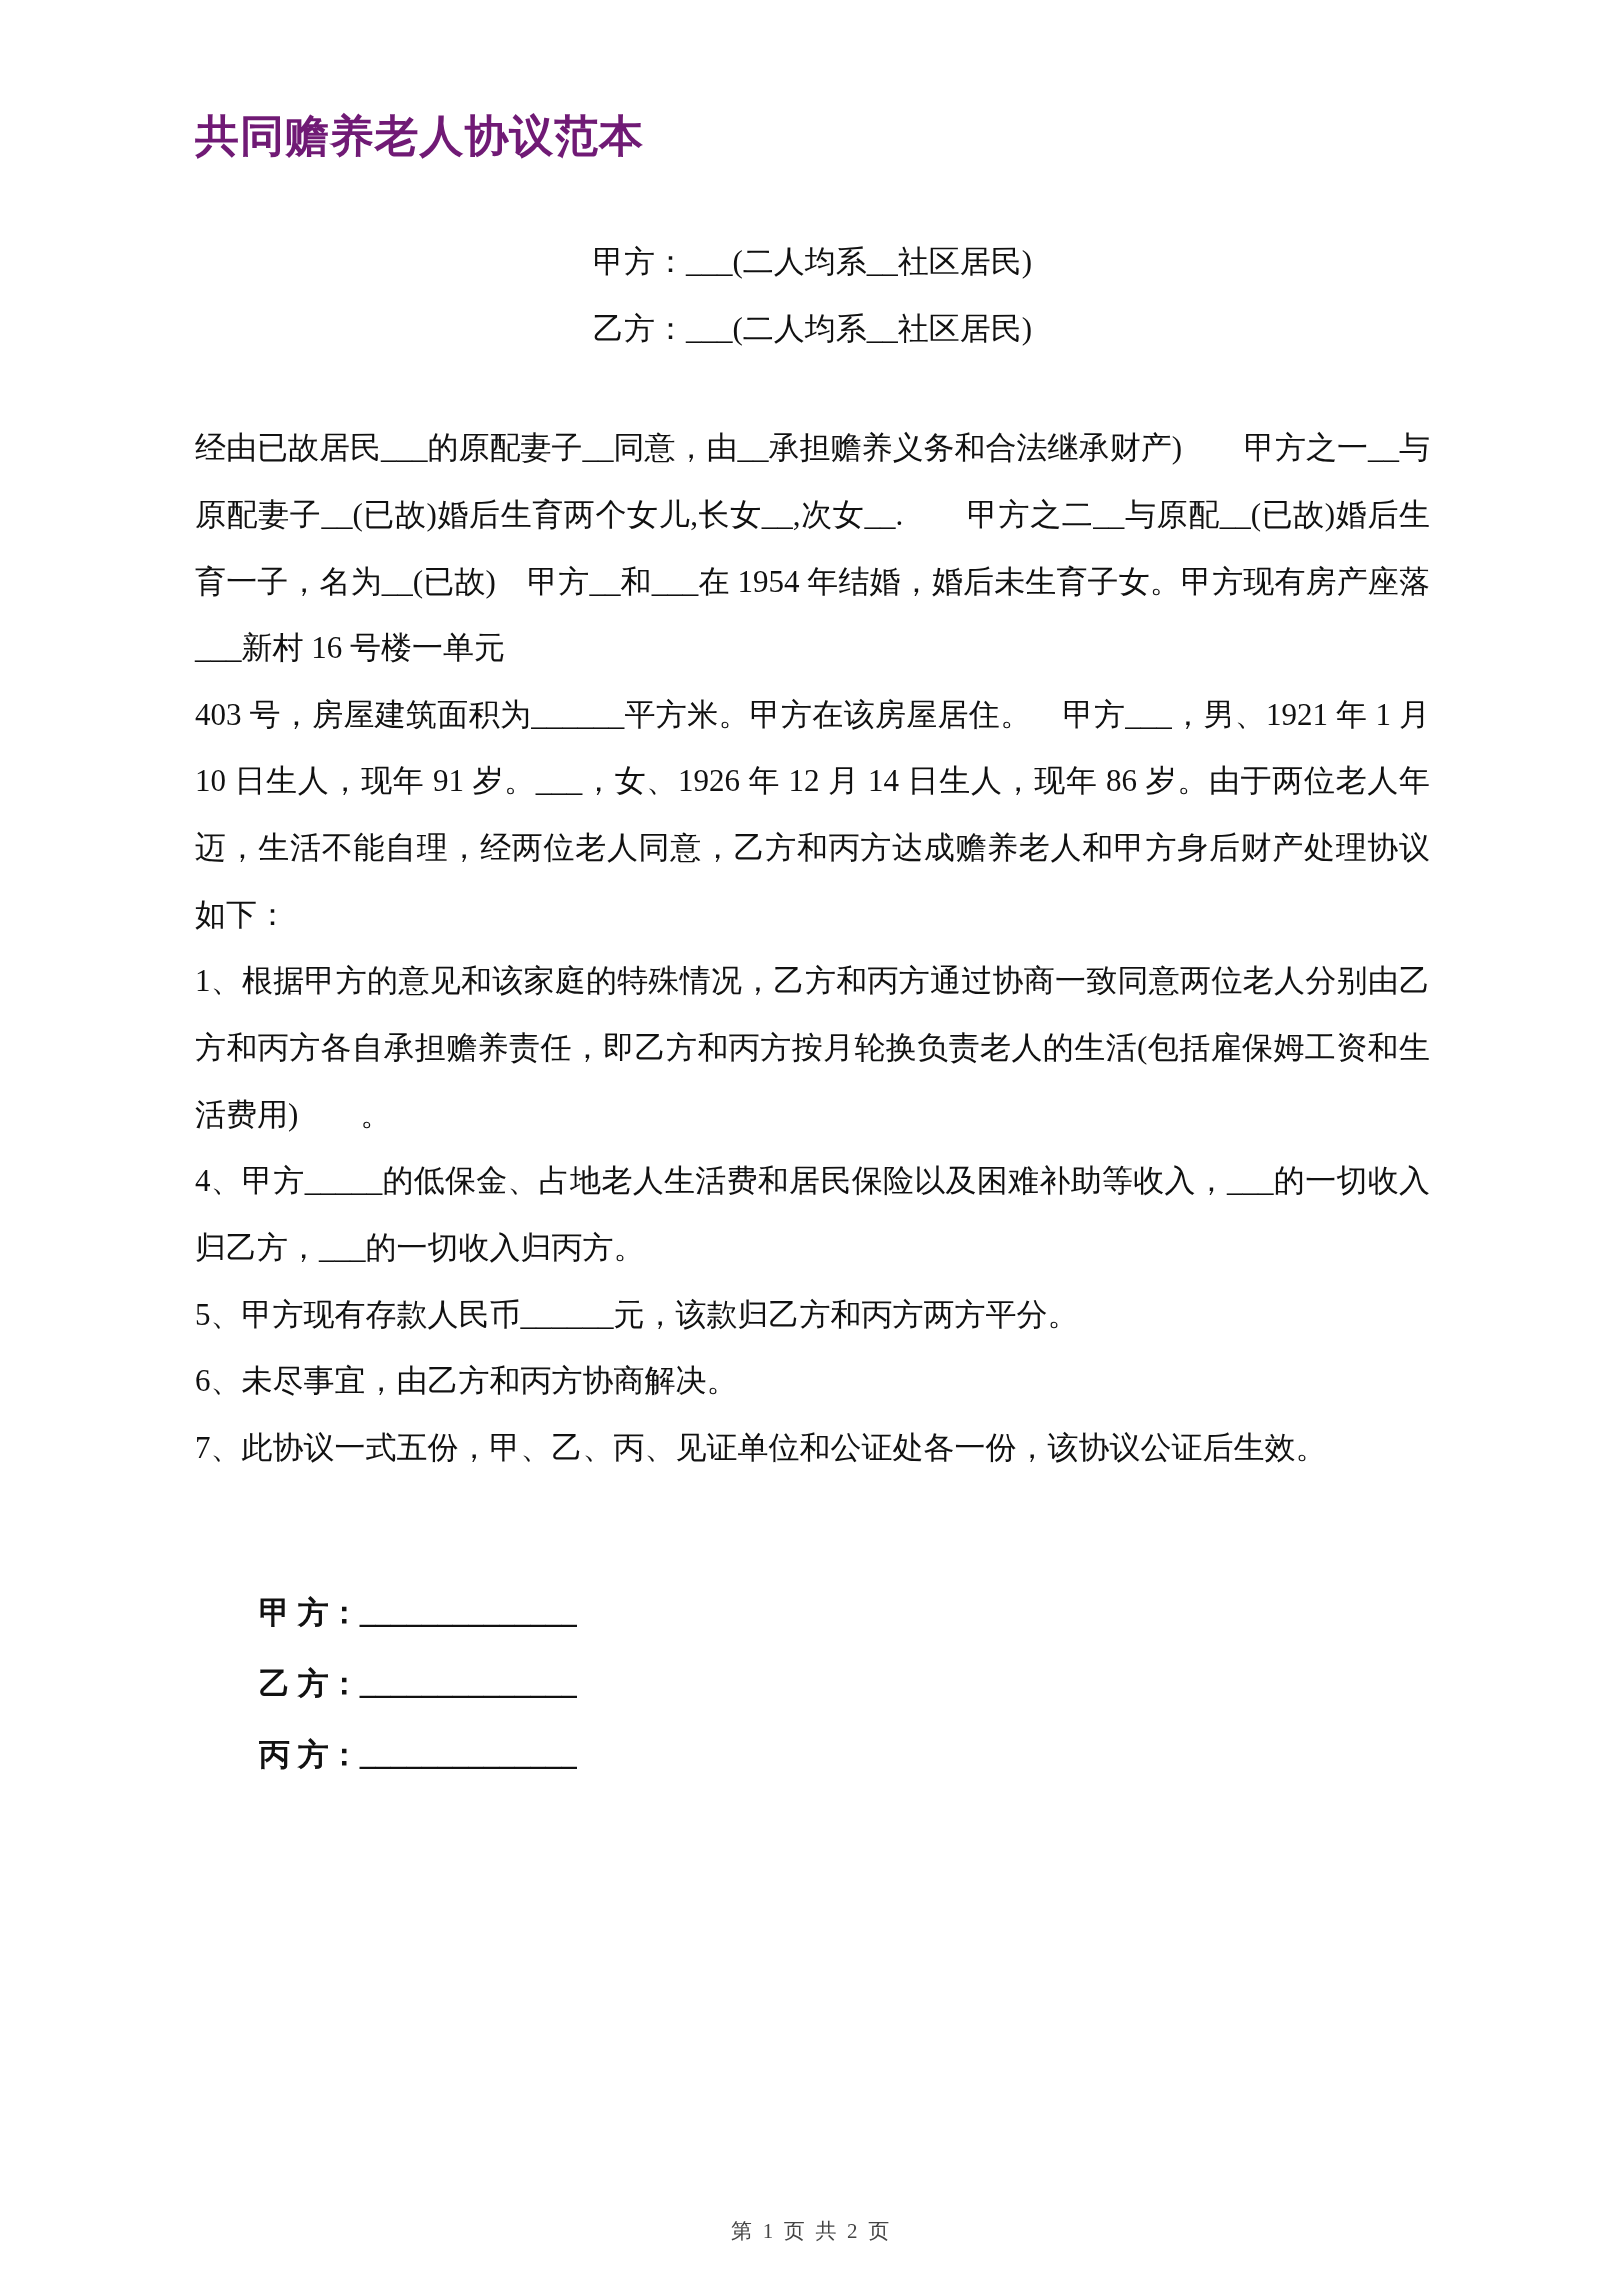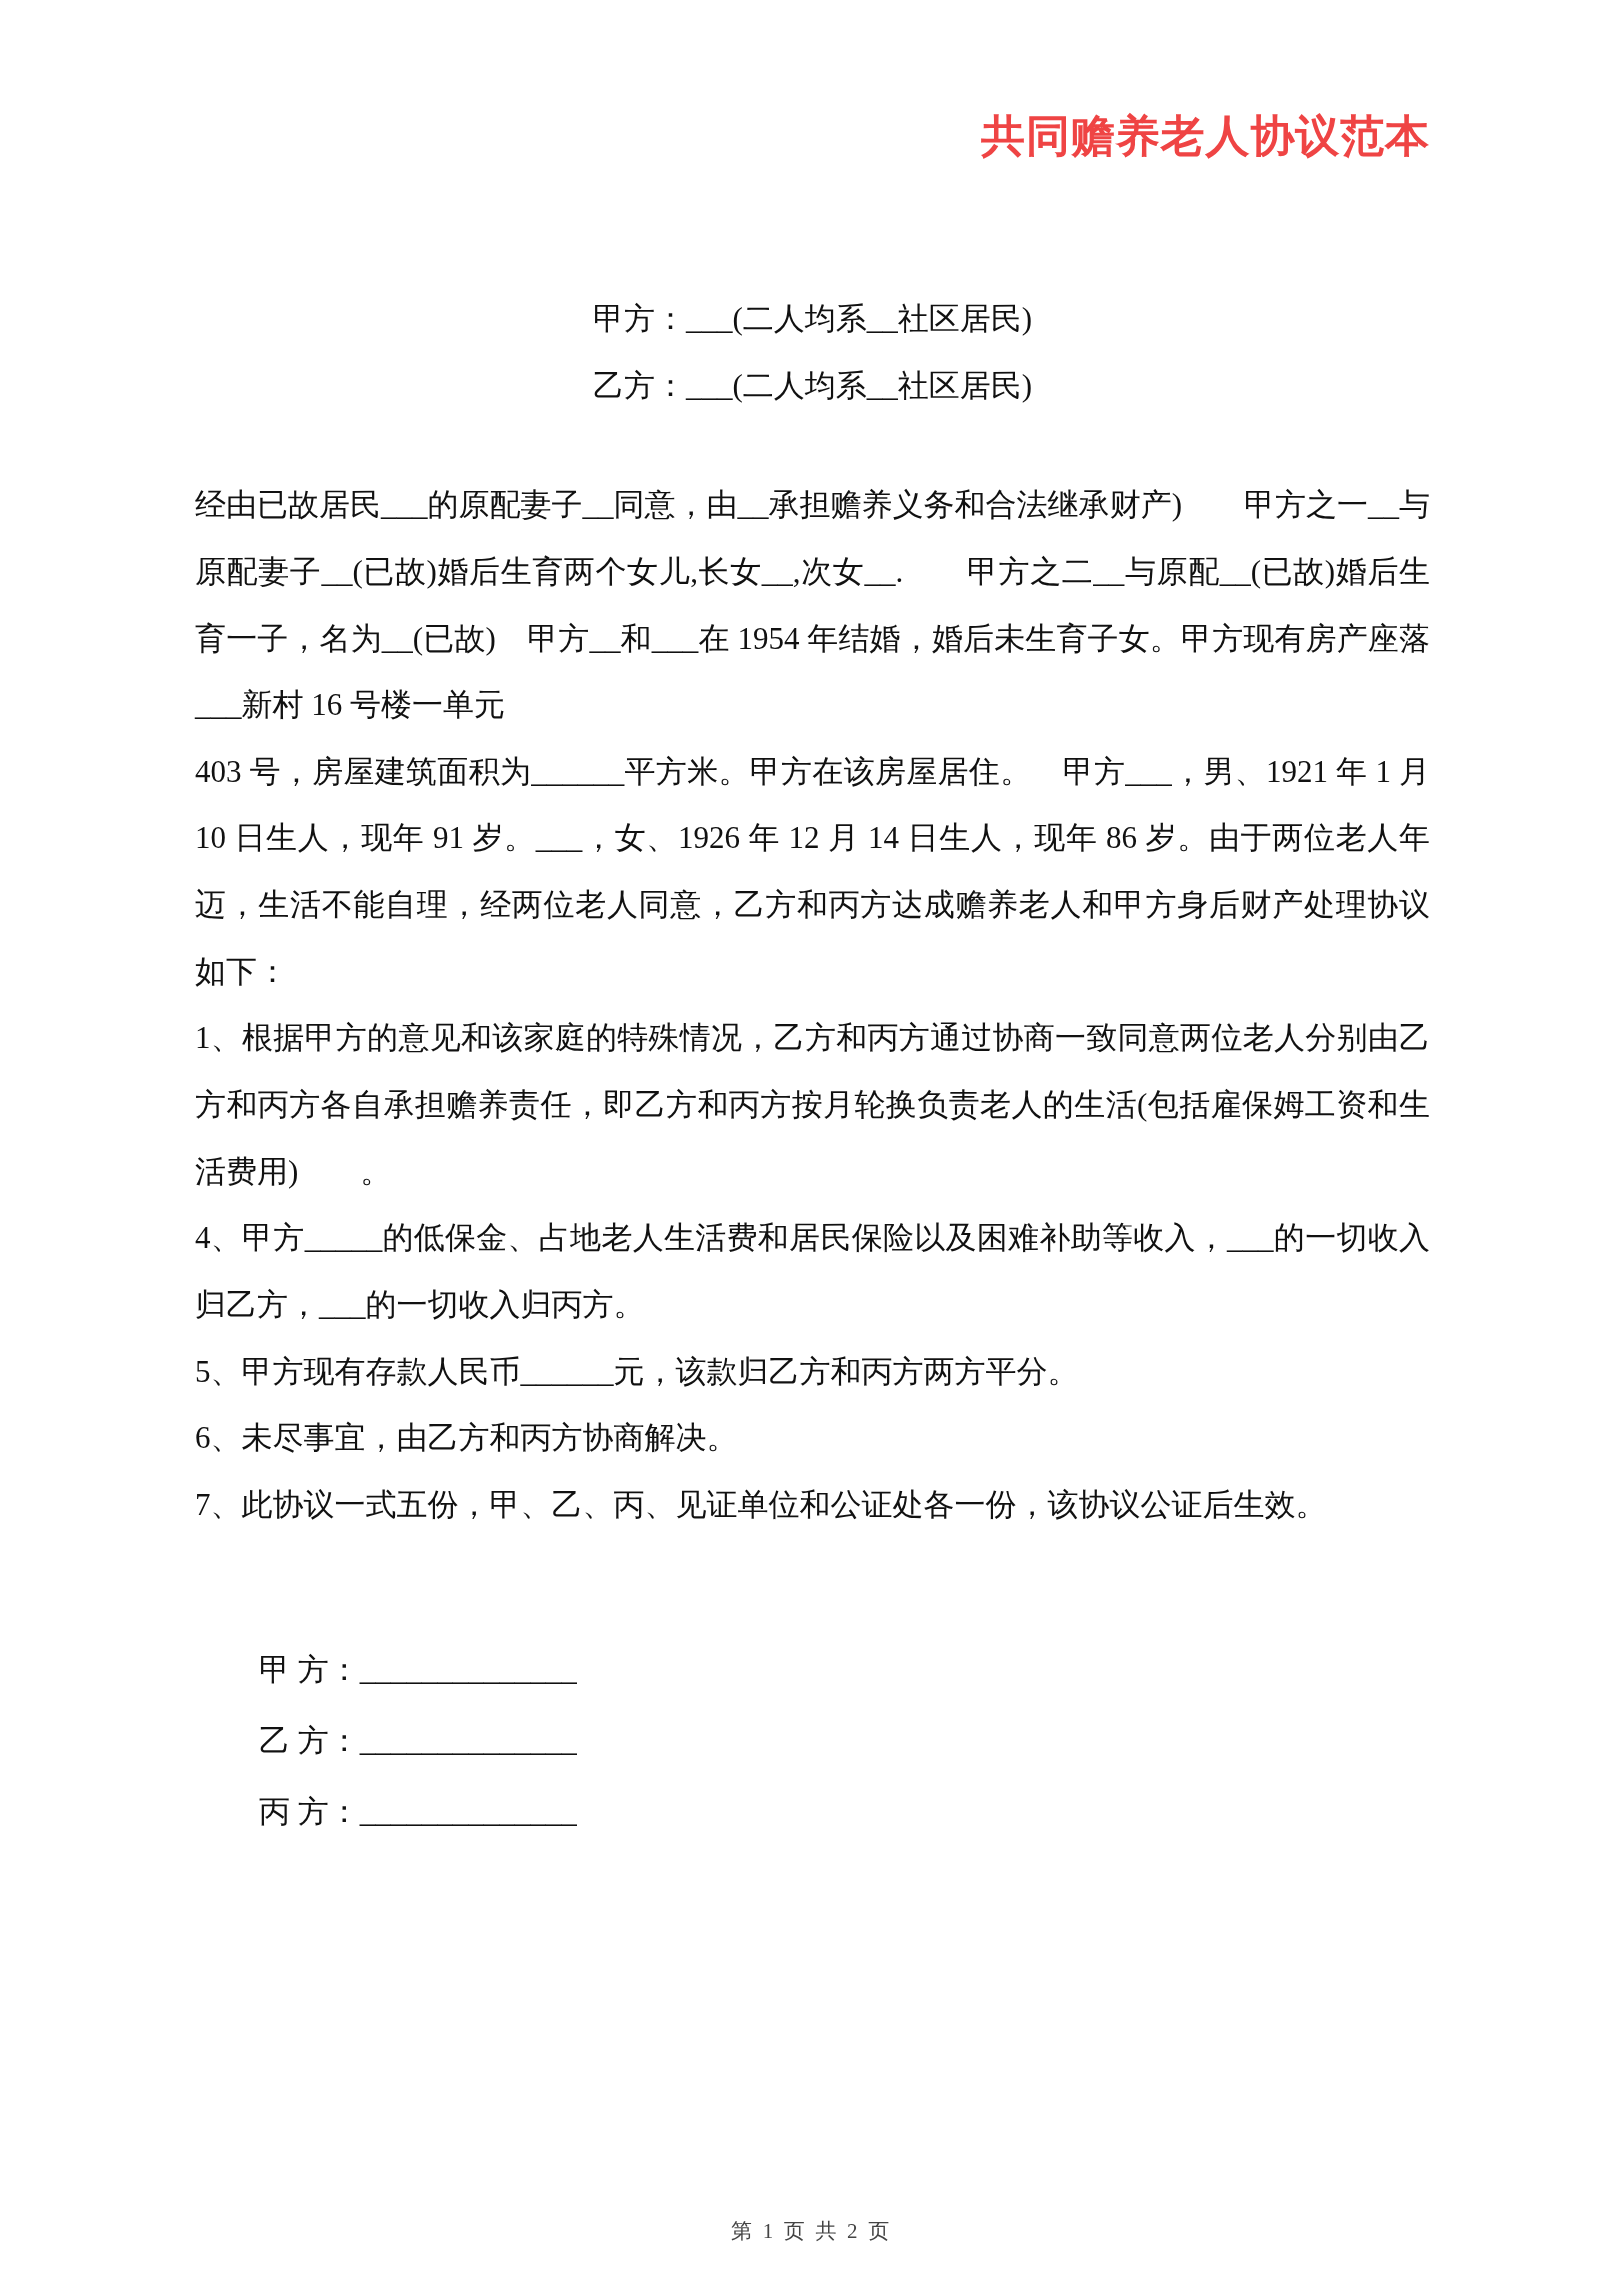--- a/index.html
+++ b/index.html
@@ -15,46 +15,47 @@
   }
   .page {
     position: relative;
     width: 1623px;
     height: 2294px;
     background: #ffffff;
     padding: 107px 193px 0 195px;
     overflow: hidden;
   }
   .doc-title {
-    margin: 0 0 120px 0;
+    margin: 0 0 63px 0;
     font-size: 44px;
     font-weight: bold;
-    text-align: right;
+    text-align: left;
     letter-spacing: 0.9px;
-    color: #ef4444;
+    color: #701a75;
   }
   .parties p {
     margin: 0;
     font-size: 31px;
     line-height: 2.15;
     text-align: center;
   }
   .body-text {
     margin-top: 53px;
   }
   .body-text p {
     margin: 0;
     font-size: 31px;
     line-height: 2.15;
     text-align: justify;
     text-justify: inter-ideograph;
   }
   .signatures {
     margin-top: 95px;
     padding-left: 64px;
+    font-weight: bold;
   }
   .signatures p {
     margin: 0;
     font-size: 31px;
     line-height: 2.3;
   }
   .page-footer {
     position: absolute;
     left: 0;
     bottom: 49px;

